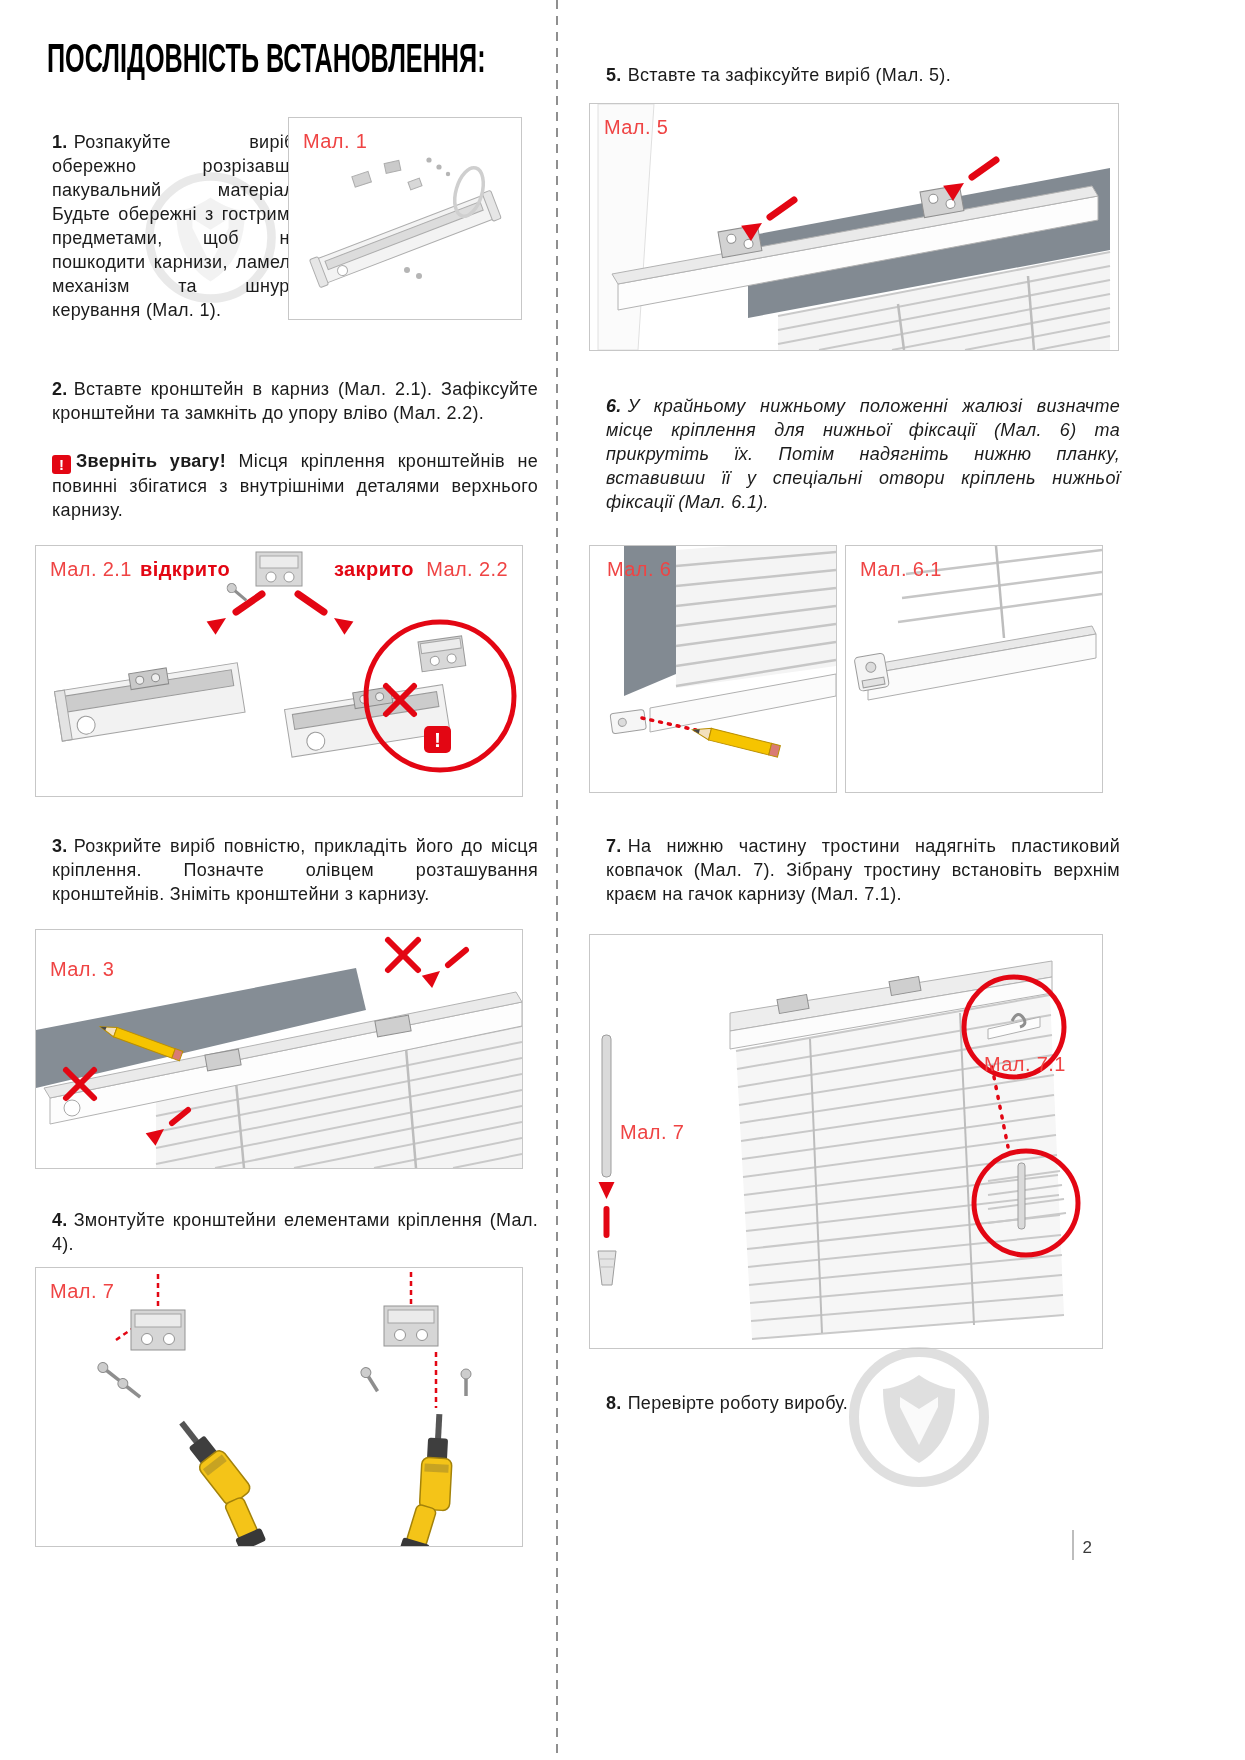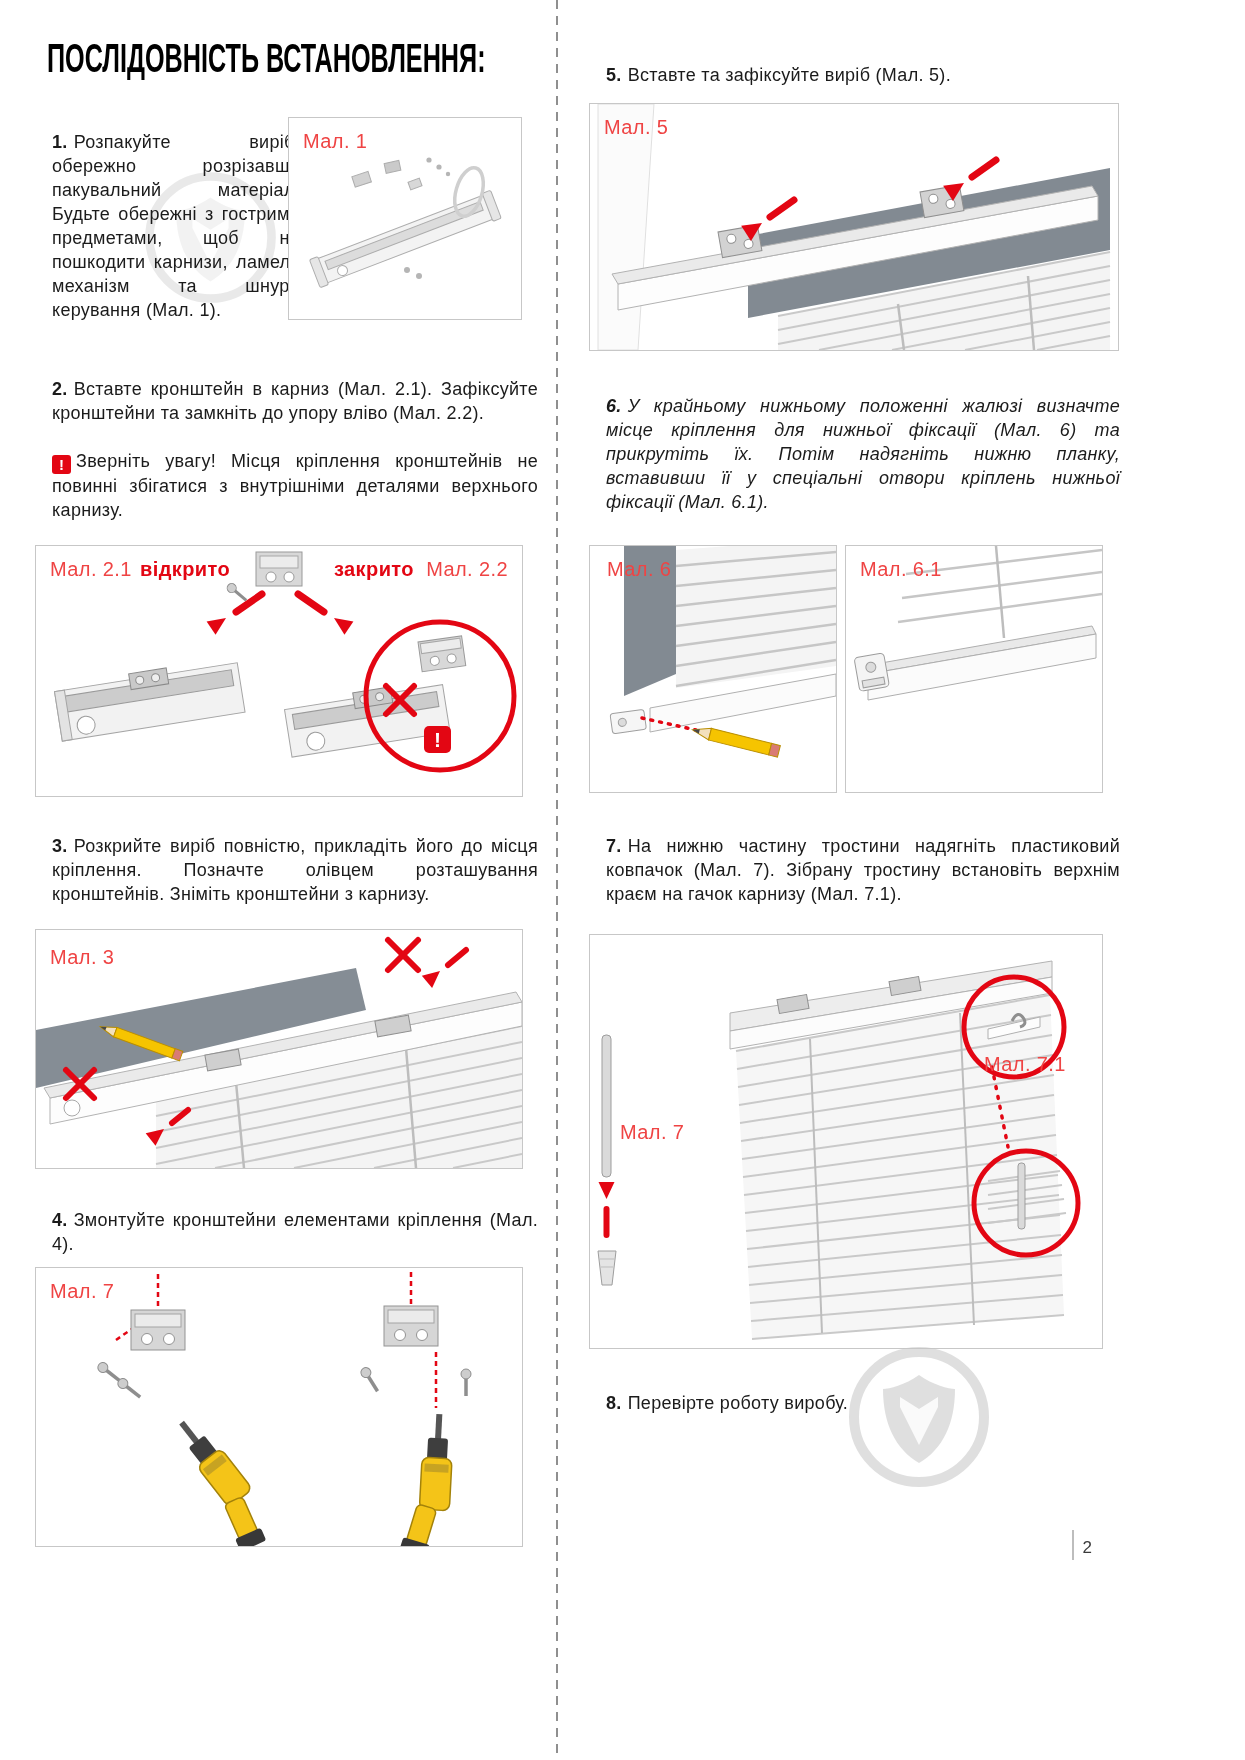--- a/index.html
+++ b/index.html
@@ -11,21 +11,21 @@
   .title{
     position:absolute;left:47px;top:36px;margin:0;font-size:40px;line-height:44px;
     font-weight:bold;color:#000;white-space:nowrap;
     transform:scaleX(.63);transform-origin:left top;
   }
   .step{
     position:absolute;font-size:18px;line-height:24px;text-align:justify;
     letter-spacing:.3px;color:#1b1b1b;margin:17px;
   }
   .step .num{font-weight:bold;margin-right:6px;}
-  .bold{font-weight:normal;}
+  .bold{font-weight:bold;}
   .divider{
     position:absolute;left:556px;top:0;width:2px;height:1760px;
     background:repeating-linear-gradient(to bottom,#8f8f8f 0 9px,transparent 9px 16px);
   }
   .figbox{position:absolute;border:1px solid #c7c7c7;background:#fff;}
   .figart{position:absolute;left:0;top:0;width:100%;height:100%;display:block;}
   .figlabel{
     position:absolute;font-size:20px;letter-spacing:.4px;color:#ef4444;white-space:nowrap;
   }
   .figlabel.red{color:#e30613;font-weight:bold;}
@@ -199,21 +199,21 @@
       </g>
       <g fill="#e30613">
         <g transform="translate(404,41) rotate(140)">
             <polygon points="0,0 17,-8 17,8"></polygon>
           </g>
         <g transform="translate(128,199) rotate(142)">
             <polygon points="0,0 17,-8 17,8"></polygon>
           </g>
       </g>
     </svg>
-    <div class="figlabel" style="left:14px;top:16px;">Мал. 3</div>
+    <div class="figlabel" style="left:14px;top:28px;">Мал. 3</div>
   </div>
 
   <p class="step" style="left:35px;top:1191px;width:486px;"><span class="num">4.</span><span>Змонтуйте кронштейни елементами кріплення (Мал. 4).</span></p>
 
   <div class="figbox" style="left:35px;top:1267px;width:486px;height:278px;">
     <svg class="figart" viewBox="0 0 486 278">
       <defs>
         <g id="bracket4">
           <rect width="54" height="40" fill="#d6d6d6" stroke="#939393"></rect>
           <rect x="4" y="4" width="46" height="13" fill="#ebebeb" stroke="#a3a3a3"></rect>

